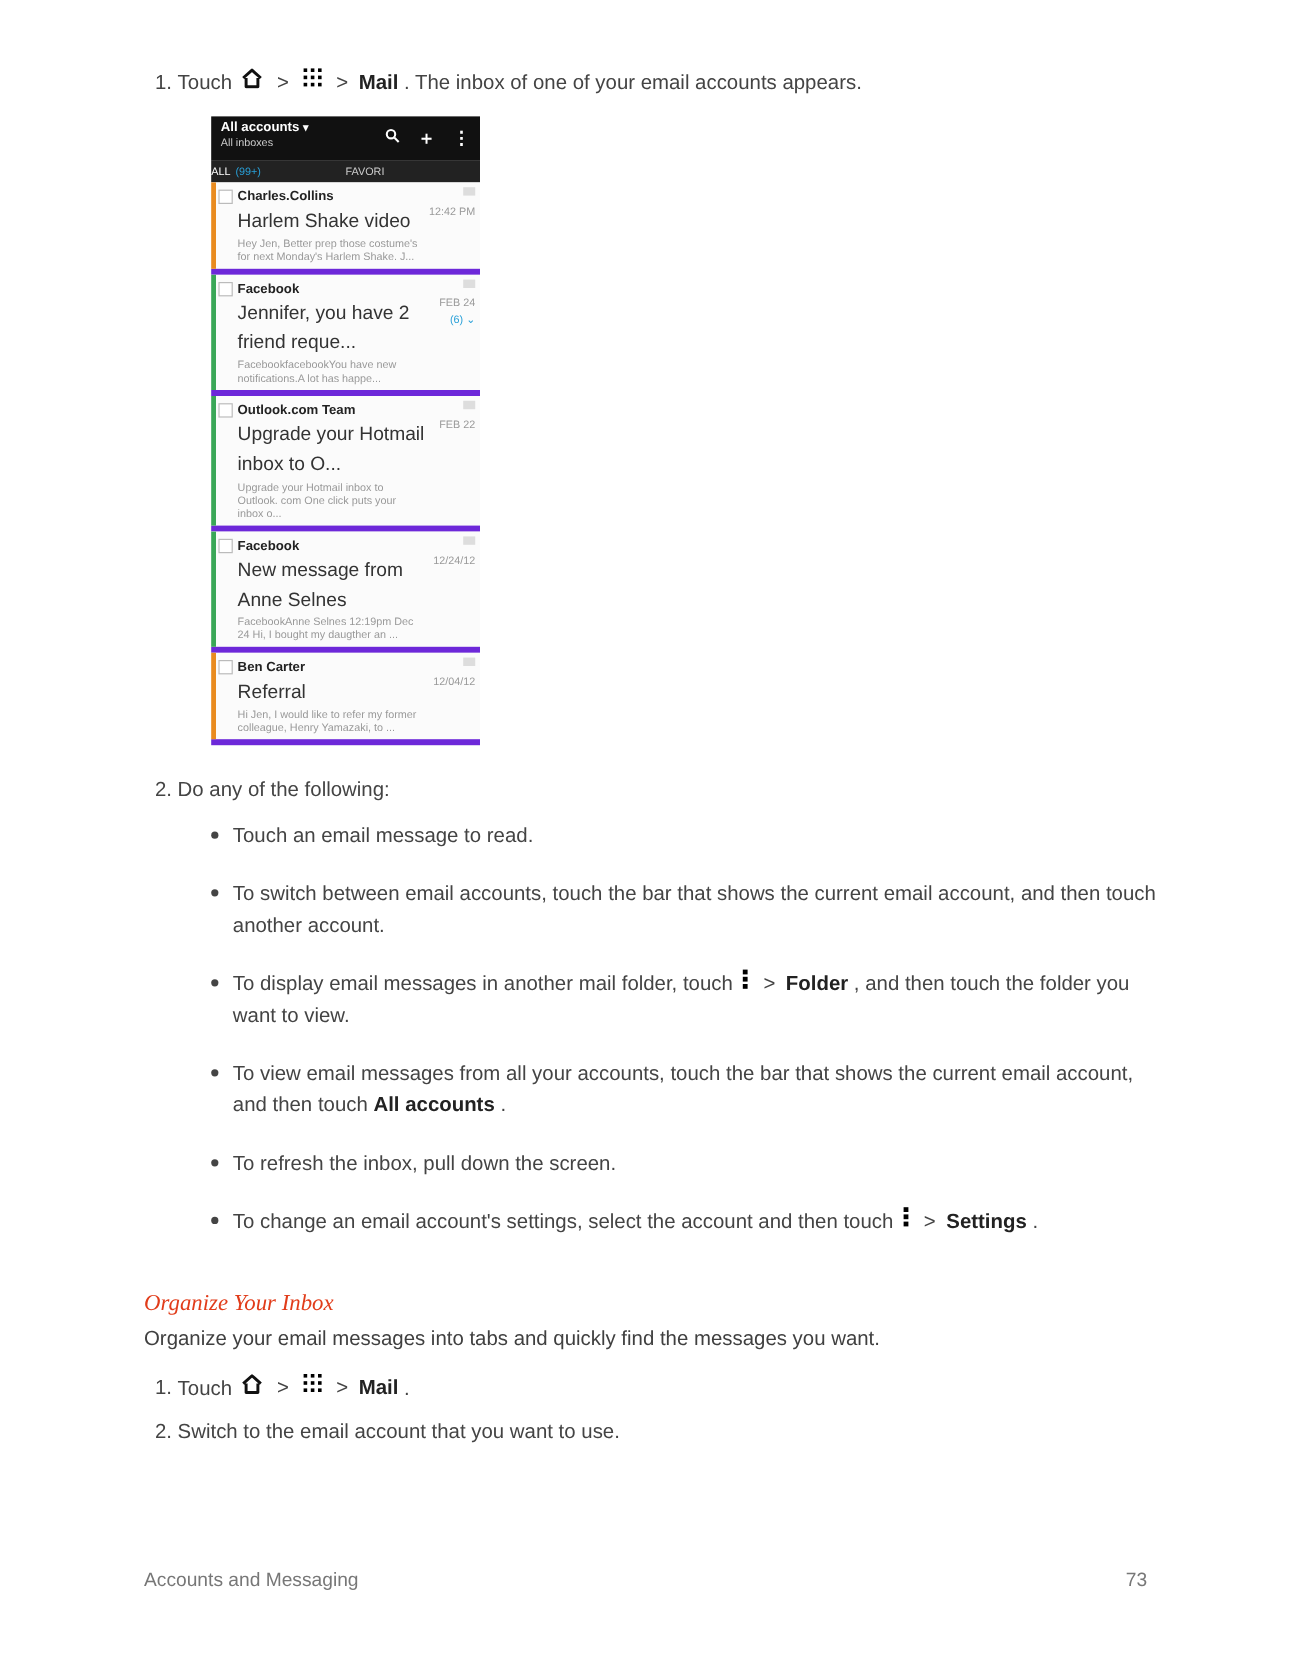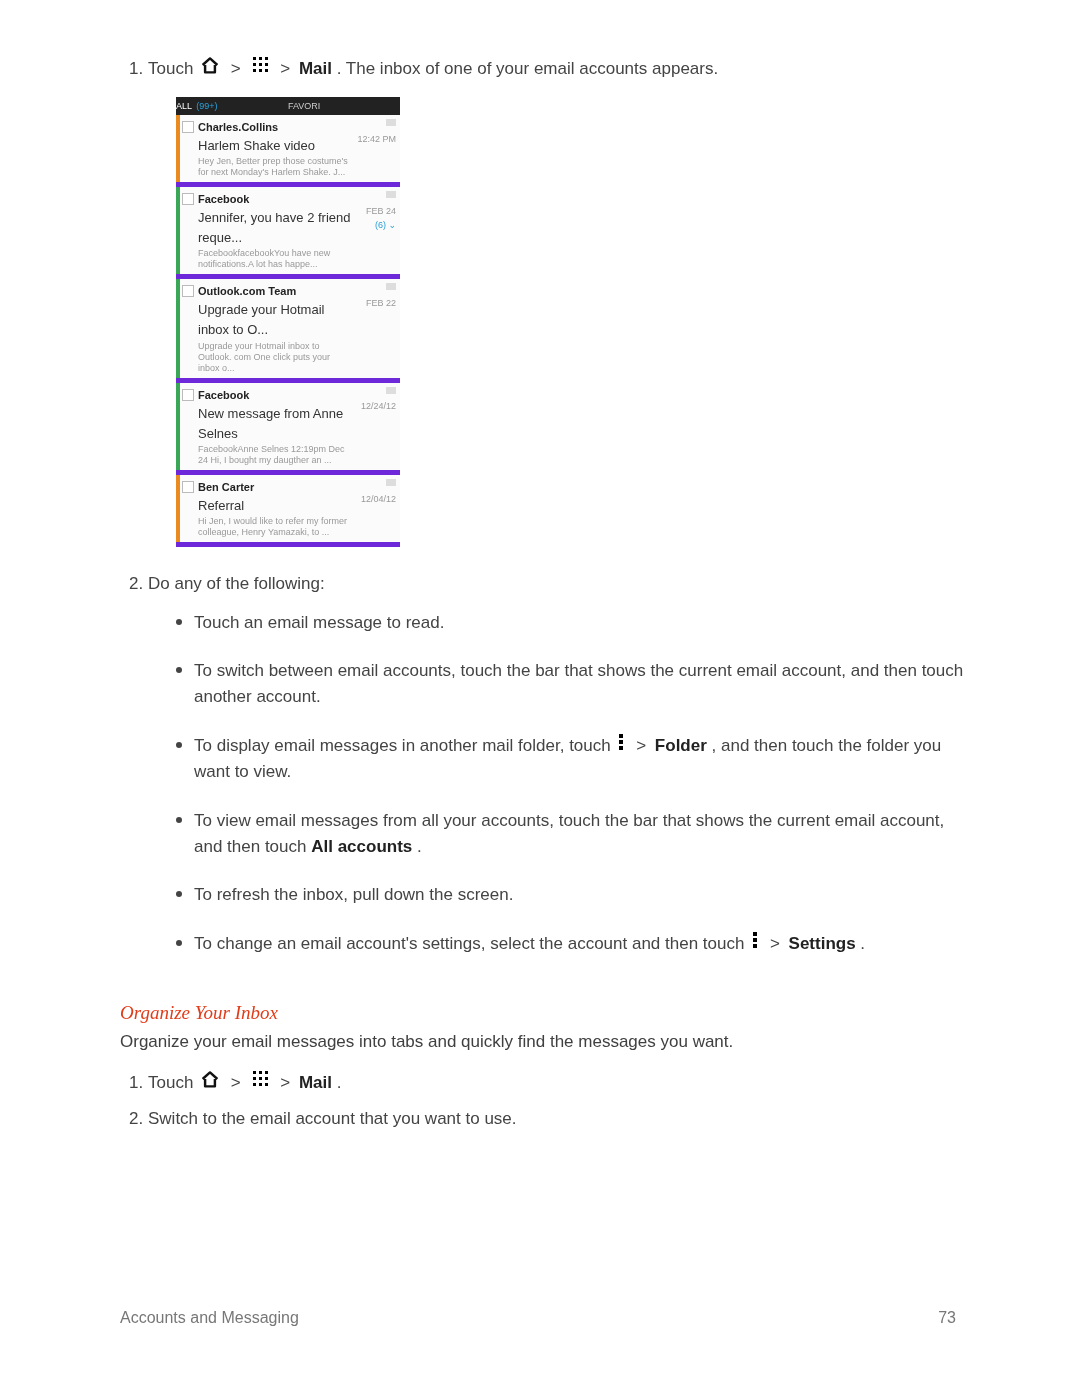--- a/index.html
+++ b/index.html
@@ -134,21 +134,21 @@
     width:16px;
     display:flex; align-items:flex-start; justify-content:center;
     padding-top:6px;
   }
   .mail-item .cb .box { width:10px;height:10px;border:1px solid #bbb;background:#fff; }
   .mail-item .body {
     flex:1; padding:4px 2px 4px 2px;
     color:#555;
   }
   .mail-item .body .sender { font-weight:bold; color:#222; font-size:11px; }
-  .mail-item .body .subj   { color:#333; font-size:13px; }
+  .mail-item .body .subj   { color:#333; font-size:16px; }
   .mail-item .body .prev   { color:#999; font-size:9px; line-height:11px; }
   .mail-item .meta {
     width:40px; text-align:right; padding:4px 4px 0 0;
     color:#999; font-size:9px;
   }
   .mail-item .meta .flag {
     width:10px;height:7px;background:#ddd;display:inline-block;margin-bottom:2px;
   }
   .mail-item .meta .cnt { color:#29a0d8; }
 
@@ -179,20 +179,36 @@
             <rect x="7" y="13" width="3" height="3"></rect>
             <rect x="13" y="13" width="3" height="3"></rect>
         </svg>
       </span>
       <span class="gt">&gt;</span>
       <b>Mail</b>
       <span>. The inbox of one of your email accounts appears.</span>
 
       
       <div class="phone">
+        <div class="topbar">
+          <div class="accounts">
+            <div class="t1"><span>All accounts</span> <span style="font-size:9px">▾</span></div>
+            <div class="t2">All inboxes</div>
+          </div>
+          <div class="bar-icons">
+            <span>
+              <svg width="14" height="14" viewBox="0 0 24 24" fill="none" stroke="#fff" stroke-width="3">
+                  <circle cx="10" cy="10" r="6"></circle>
+                  <line x1="15" y1="15" x2="21" y2="21"></line>
+                </svg>
+            </span>
+            <span>＋</span>
+            <span>⋮</span>
+          </div>
+        </div>
         <div class="tabs">
           <div class="active">
             <span>ALL</span>
             <span class="count">(99+)</span>
           </div>
           <div>FAVORI</div>
         </div>
         <div id="mail-list">
             <div class="mail-item">
               <div class="stripe" style="background:#e98b1f"></div>

